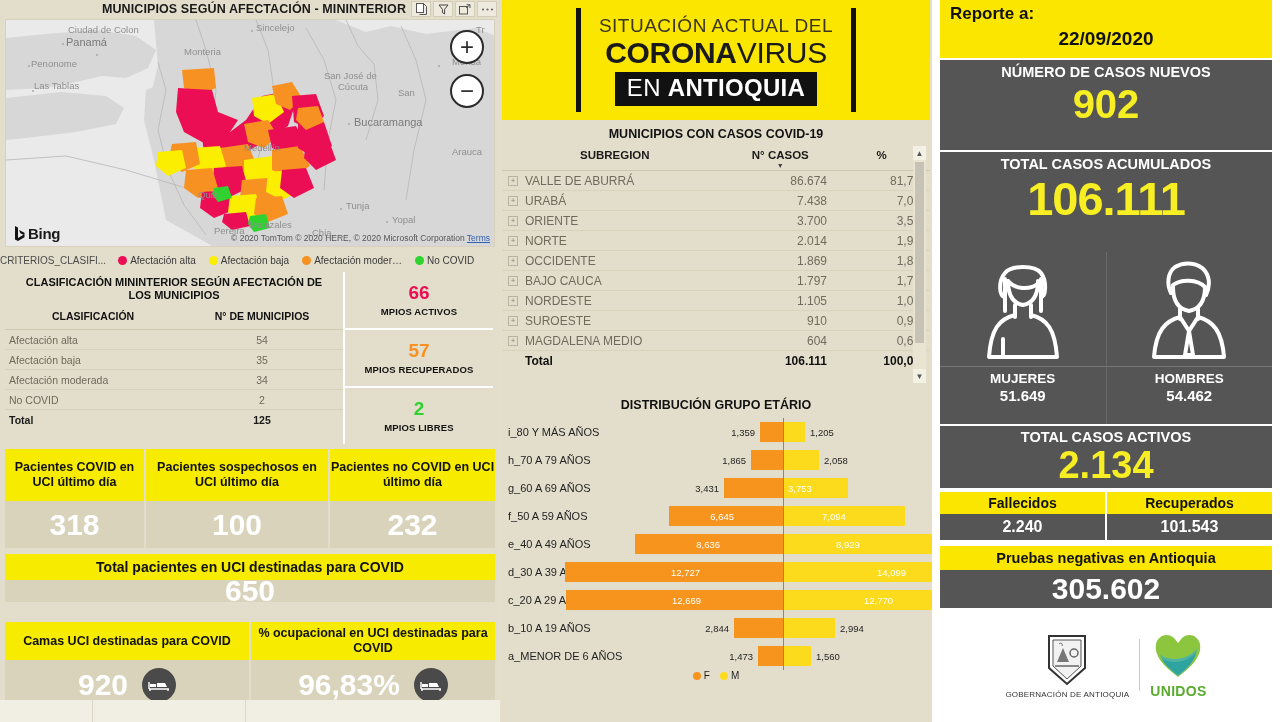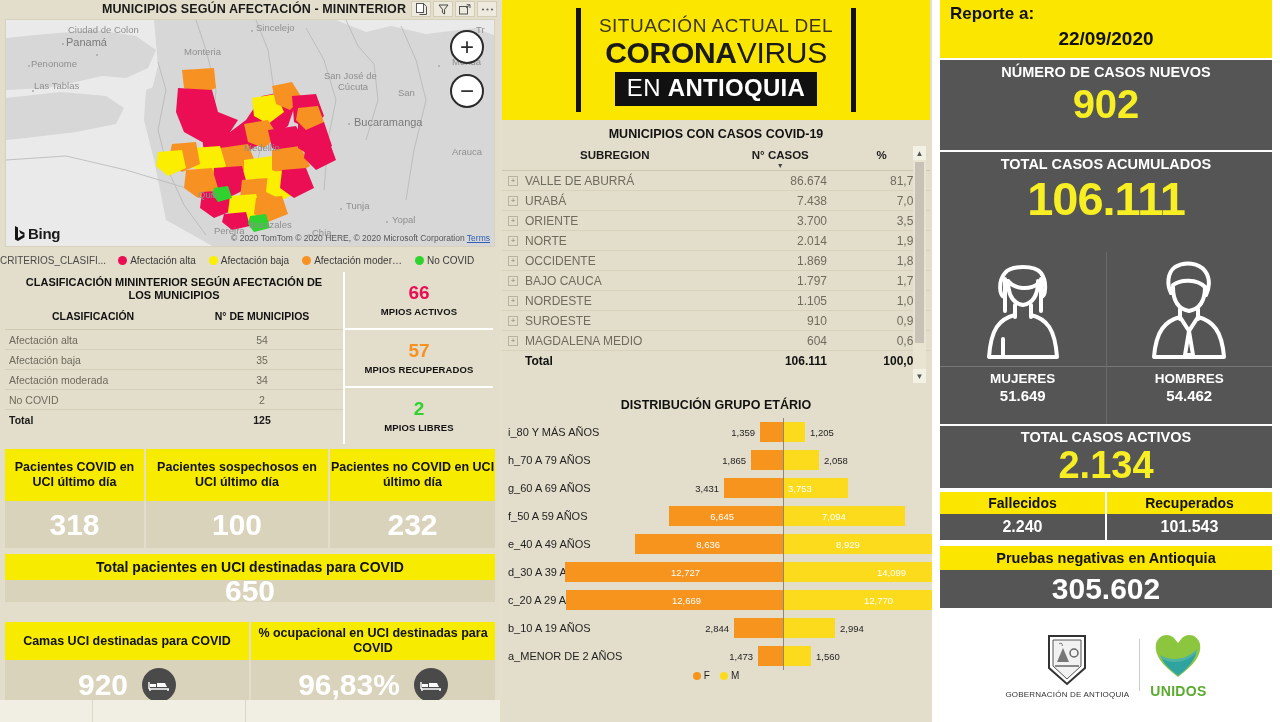--- a/index.html
+++ b/index.html
@@ -628,21 +628,21 @@
 
       <div class="pyr-row">
         <span class="pyr-label">b_10 A 19 AÑOS</span>
         <span class="bar-f" style="right:147px;width:49px"></span>
         <span class="pv out" style="right:201px">2,844</span>
         <span class="bar-m" style="left:282px;width:51px"></span>
         <span class="pv out" style="left:338px">2,994</span>
       </div>
 
       <div class="pyr-row">
-        <span class="pyr-label">a_MENOR DE 2 AÑOS</span>
+        <span class="pyr-label">a_MENOR DE 6 AÑOS</span>
         <span class="bar-f" style="right:147px;width:25px"></span>
         <span class="pv out" style="right:177px">1,473</span>
         <span class="bar-m" style="left:282px;width:27px"></span>
         <span class="pv out" style="left:314px">1,560</span>
       </div>
     </div>
 
     <div class="pyr-legend">
       <span class="pl-item">
         <span class="pl-dot" style="background:#f7941d"></span>

